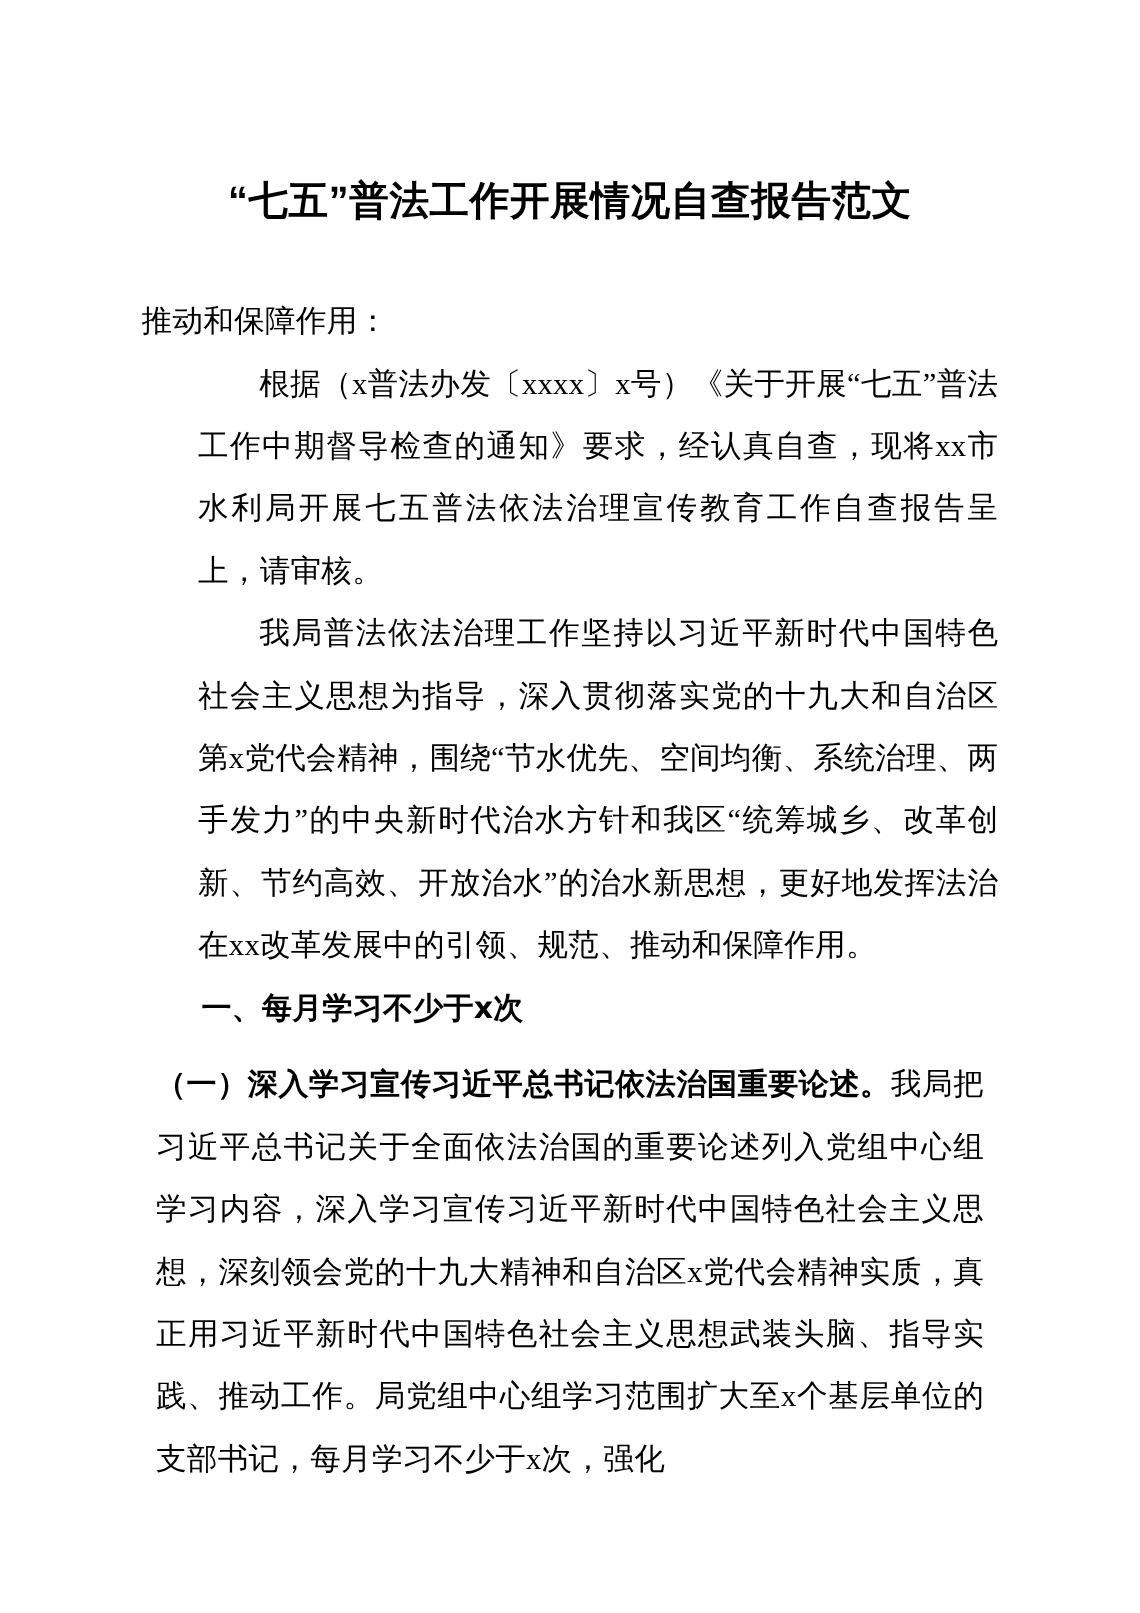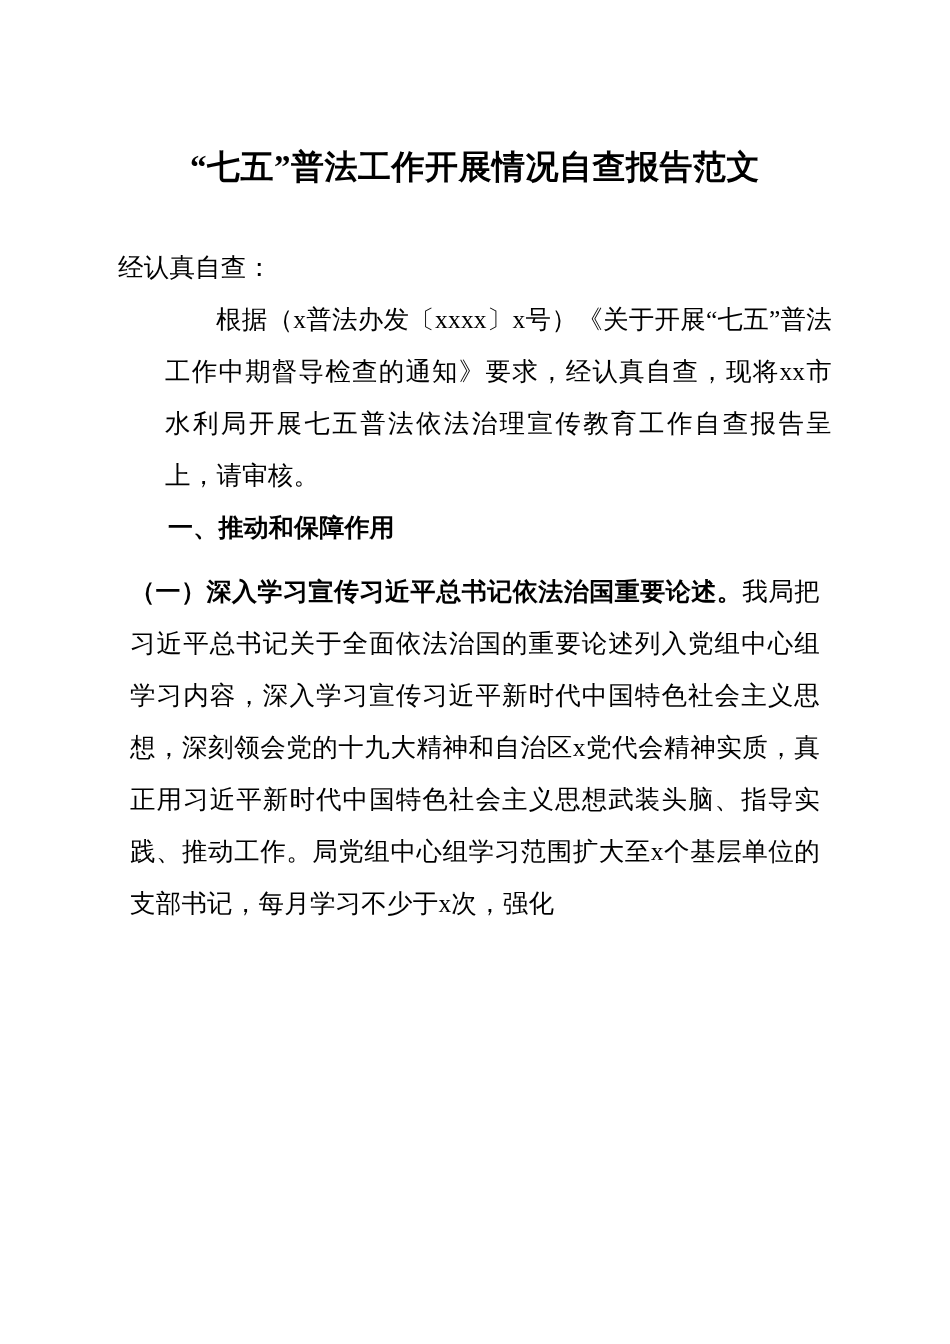--- a/index.html
+++ b/index.html
@@ -15,21 +15,21 @@
     overflow: hidden;
   }
   .page {
     width: 950px;
     height: 1344px;
     box-sizing: border-box;
     padding: 118px 118px 0 118px;
     position: relative;
   }
   .doc-title {
-    font-family: Liberation Serif, serif;
+    font-family: Liberation Sans, sans-serif;
     font-weight: bold;
     font-size: 33px;
     line-height: 46px;
     text-align: center;
     letter-spacing: 0.5px;
     margin: 26px 0 0 0;
     white-space: nowrap;
   }
   .body-block {
     margin-top: 52px;
@@ -71,25 +71,26 @@
 </style>
 </head>
 <body>
 
 <div class="page">
 
   <h1 class="doc-title">“七五”普法工作开展情况自查报告范文</h1>
 
   <div class="body-block">
 
-    <p class="para">经认真自查：</p>
+    <p class="para">推动和保障作用：</p>
 
     <p class="para indent">根据（x普法办发〔xxxx〕x号）《关于开展“七五”普法工作中期督导检查的通知》要求，经认真自查，现将xx市水利局开展七五普法依法治理宣传教育工作自查报告呈上，请审核。</p>
 
+    <p class="para indent">我局普法依法治理工作坚持以习近平新时代中国特色社会主义思想为指导，深入贯彻落实党的十九大和自治区第x党代会精神，围绕“节水优先、空间均衡、系统治理、两手发力”的中央新时代治水方针和我区“统筹城乡、改革创新、节约高效、开放治水”的治水新思想，更好地发挥法治在xx改革发展中的引领、规范、推动和保障作用。</p>
 
-    <p class="heading">一、推动和保障作用</p>
+    <p class="heading">一、每月学习不少于x次</p>
 
     <p class="heading-run">
       <span class="bold-lead">（一）深入学习宣传习近平总书记依法治国重要论述。</span><span>我局把习近平总书记关于全面依法治国的重要论述列入党组中心组学习内容，深入学习宣传习近平新时代中国特色社会主义思想，深刻领会党的十九大精神和自治区x党代会精神实质，真正用习近平新时代中国特色社会主义思想武装头脑、指导实践、推动工作。局党组中心组学习范围扩大至x个基层单位的支部书记，每月学习不少于x次，强化</span>
     </p>
 
   </div>
 </div>
 
 </body></html>

